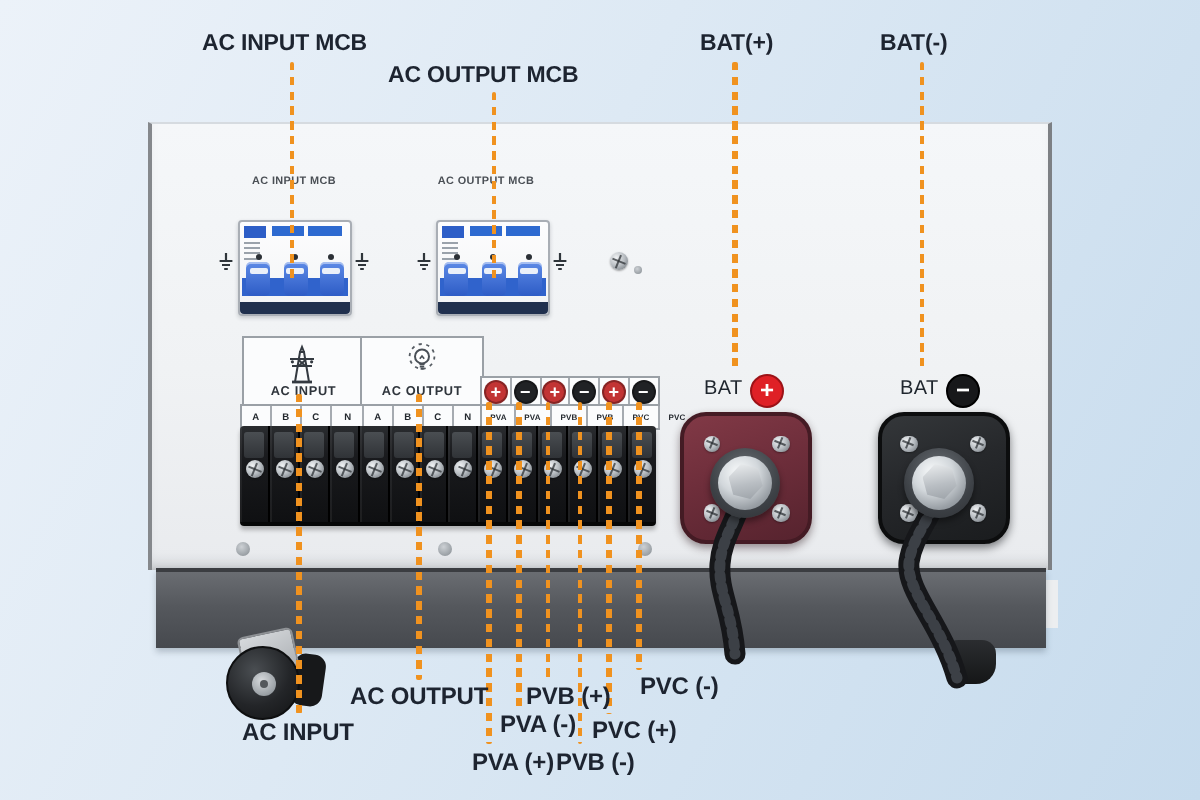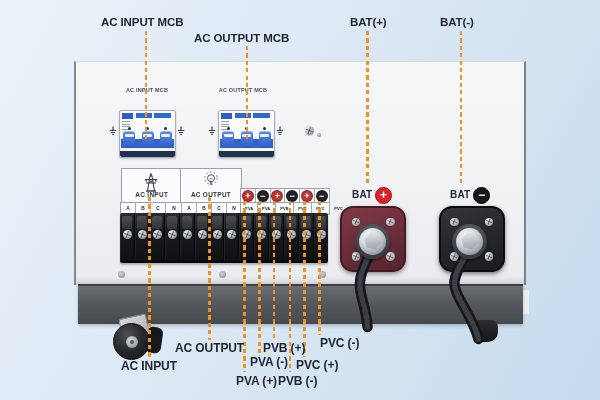--- a/index.html
+++ b/index.html
@@ -65,21 +65,21 @@
   .pv-dot.red{background:#c23434}.pv-dot.blk{background:#202225}
 
   
   .tblock{position:absolute;left:120px;top:213px;width:208px;height:48px;display:flex;background:linear-gradient(180deg,#2a2c2f 0%,#1a1b1e 30%,#0f1012 100%);border-radius:2px;border-bottom:2px solid #060707;box-shadow:0 2px 2px rgba(0,0,0,.25)}
   .term{flex:1;position:relative;border-right:1px solid #000;box-shadow:inset 1px 0 0 rgba(255,255,255,.06)}
   .term:last-child{border-right:none}
   .tplate{position:absolute;left:2px;top:3px;width:10px;height:13px;background:linear-gradient(180deg,#4a4e52,#303337);border-radius:1.5px}
   .tscrew{left:3px;top:17px;width:9px;height:9px}
 
   
-  .batlabel{position:absolute;font-size:10px;font-weight:700;color:#1f262e;letter-spacing:.2px}
+  .batlabel{position:absolute;font-size:10px;font-weight:400;color:#1f262e;letter-spacing:.2px}
   .batdot{position:absolute;width:15px;height:15px;border-radius:50%;color:#fff;font-size:12px;font-weight:700;text-align:center;line-height:14px}
   .batdot.red{background:#df2026;border:1.5px solid #9c1217}
   .batdot.blk{background:#17181a;border:1.5px solid #000}
   .flange{position:absolute;top:206px;width:62px;height:62px;border-radius:13px}
   .flange.maroon{background:linear-gradient(160deg,#813946 0%,#6e2e3b 45%,#56232e 100%);border:2px solid #441b24;box-shadow:0 2px 4px rgba(40,20,25,.45)}
   .flange.black{background:linear-gradient(160deg,#34373a 0%,#26282b 45%,#1a1c1e 100%);border:2px solid #0c0d0e;box-shadow:0 2px 4px rgba(10,12,15,.5)}
   .fscrew{width:8.5px;height:8.5px}
   .stud{position:absolute;width:35px;height:35px;border-radius:50%;background:radial-gradient(circle at 50% 35%,#6d7277,#3d4146 62%,#2d3034);box-shadow:0 2px 3px rgba(0,0,0,.4)}
   .stud-chrome{position:absolute;inset:4px;border-radius:50%;background:radial-gradient(circle at 38% 30%,#f8fafb,#d2d7db 40%,#9aa0a6 72%,#777d83)}
   .stud-hex{position:absolute;left:8.7px;top:8.7px;width:17.6px;height:17.6px;background:linear-gradient(155deg,#f2f4f5,#b9bec3 55%,#959ba1);clip-path:polygon(25% 5%,75% 5%,100% 50%,75% 95%,25% 95%,0 50%);transform:rotate(14deg)}

